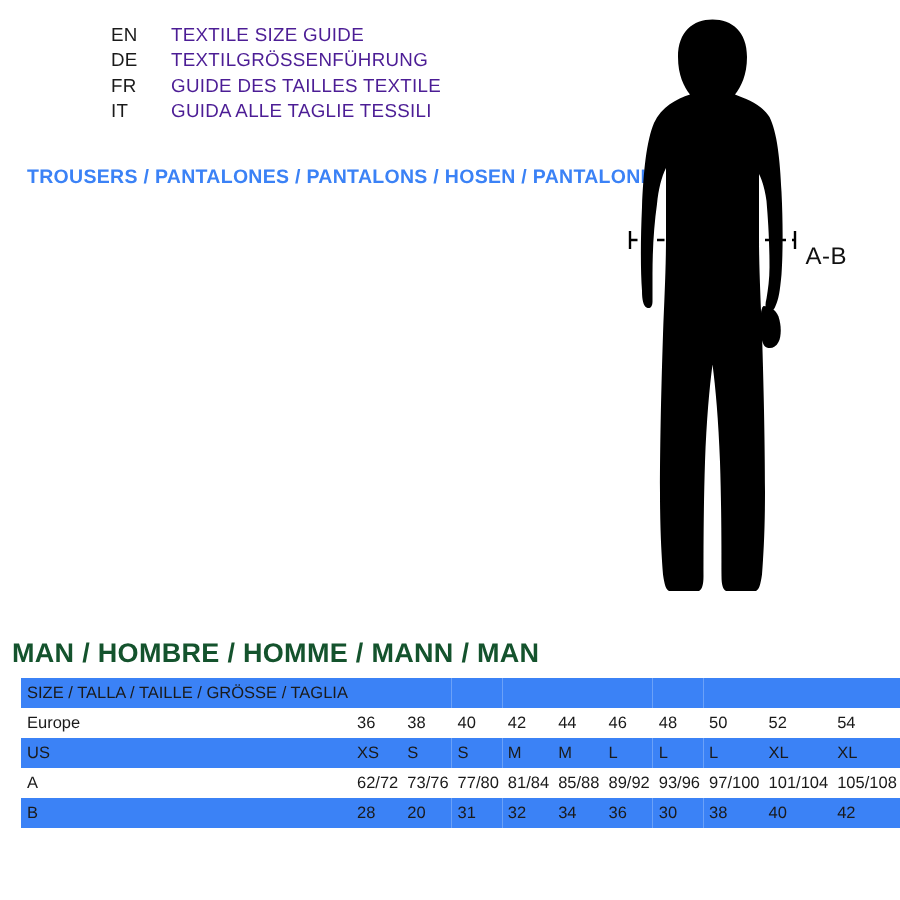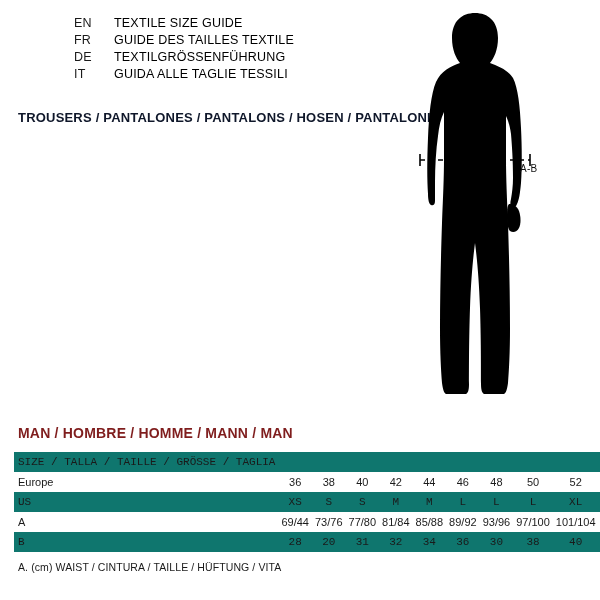--- a/index.html
+++ b/index.html
@@ -30,91 +30,90 @@
     height: 17px;
     font-size: 12.5px;
     letter-spacing: 0.2px;
   }
   .lang-code {
     width: 40px;
     flex: 0 0 40px;
     color: #1a1a1a;
   }
   .lang-text {
-    color: #000000;
+    color: #4c1d95;
     white-space: nowrap;
   }
 
   .category-title {
     position: absolute;
     left: 18px;
     top: 110px;
     font-size: 13px;
     font-weight: bold;
     letter-spacing: 0.2px;
-    color: #0f172a;
+    color: #3b82f6;
     white-space: nowrap;
   }
 
   
   .figure-wrap {
     position: absolute;
     right: 10px;
     top: 8px;
     width: 210px;
     height: 400px;
   }
   .figure-wrap svg { display: block; }
   .ab-label {
     position: absolute;
-    left: 140px;
+    left: 157px;
     top: 155px;
-    font-size: 10px;
+    font-size: 16px;
     color: #111;
     letter-spacing: 0.3px;
   }
 
   
   .gender-title {
     position: absolute;
-    left: 18px;
+    left: 8px;
     top: 425px;
-    font-size: 14px;
+    font-size: 18px;
     font-weight: bold;
     letter-spacing: 0.2px;
-    color: #7f1d1d;
+    color: #14532d;
   }
 
   table.size-table {
     position: absolute;
     left: 14px;
     top: 452px;
     width: 572px;
     border-collapse: collapse;
     font-size: 11px;
     color: #1a1a1a;
   }
   table.size-table td {
     padding: 2px 2px 2px 4px;
     height: 16px;
     white-space: nowrap;
     font-size: 11px;
     line-height: 13px;
   }
   table.size-table tr.shaded td {
-    background: #0f766e;
-    font-family: Liberation Mono, monospace;
+    background: #3b82f6;
   }
   table.size-table td.label-col {
     width: 92px;
     padding-left: 4px;
   }
   table.size-table td.val {
     width: 44px;
-    text-align: center;
+    text-align: left;
   }
 
   .notes {
     position: absolute;
     left: 18px;
     top: 560px;
     font-size: 10.5px;
     line-height: 14px;
     letter-spacing: 0.1px;
     color: #1a1a1a;
@@ -123,26 +122,26 @@
 </style>
 </head>
 <body>
 
 <div class="lang-block">
   <div class="lang-row">
     <span class="lang-code">EN</span>
     <span class="lang-text">TEXTILE SIZE GUIDE</span>
   </div>
   <div class="lang-row">
+    <span class="lang-code">DE</span>
+    <span class="lang-text">TEXTILGRÖSSENFÜHRUNG</span>
+  </div>
+  <div class="lang-row">
     <span class="lang-code">FR</span>
     <span class="lang-text">GUIDE DES TAILLES TEXTILE</span>
-  </div>
-  <div class="lang-row">
-    <span class="lang-code">DE</span>
-    <span class="lang-text">TEXTILGRÖSSENFÜHRUNG</span>
   </div>
   <div class="lang-row">
     <span class="lang-code">IT</span>
     <span class="lang-text">GUIDA ALLE TAGLIE TESSILI</span>
   </div>
 </div>
 
 <div class="category-title">TROUSERS / PANTALONES / PANTALONS / HOSEN / PANTALONI</div>
 
 <div class="figure-wrap">
@@ -247,21 +246,21 @@
       <td class="val">M</td>
       <td class="val">L</td>
       <td class="val">L</td>
       <td class="val">L</td>
       <td class="val">XL</td>
       <td class="val">XL</td>
       <td class="val">XXL</td>
     </tr>
     <tr>
       <td class="label-col">A</td>
-      <td class="val">69/44</td>
+      <td class="val">62/72</td>
       <td class="val">73/76</td>
       <td class="val">77/80</td>
       <td class="val">81/84</td>
       <td class="val">85/88</td>
       <td class="val">89/92</td>
       <td class="val">93/96</td>
       <td class="val">97/100</td>
       <td class="val">101/104</td>
       <td class="val">105/108</td>
       <td class="val">109/112</td>
@@ -277,14 +276,13 @@
       <td class="val">30</td>
       <td class="val">38</td>
       <td class="val">40</td>
       <td class="val">42</td>
       <td class="val">44</td>
     </tr>
   </tbody>
 </table>
 
 <div class="notes">
-  <div>A. (cm) WAIST / CINTURA / TAILLE / HÜFTUNG / VITA</div>
 </div>
 
 </body></html>

